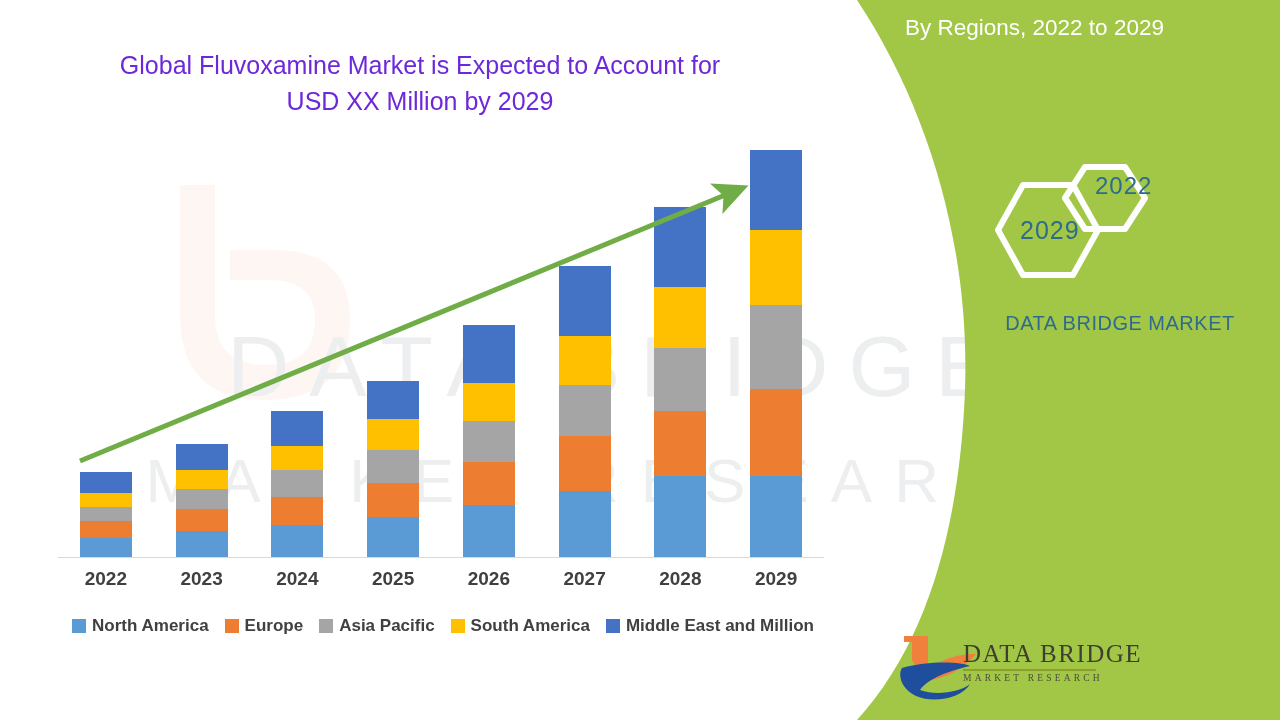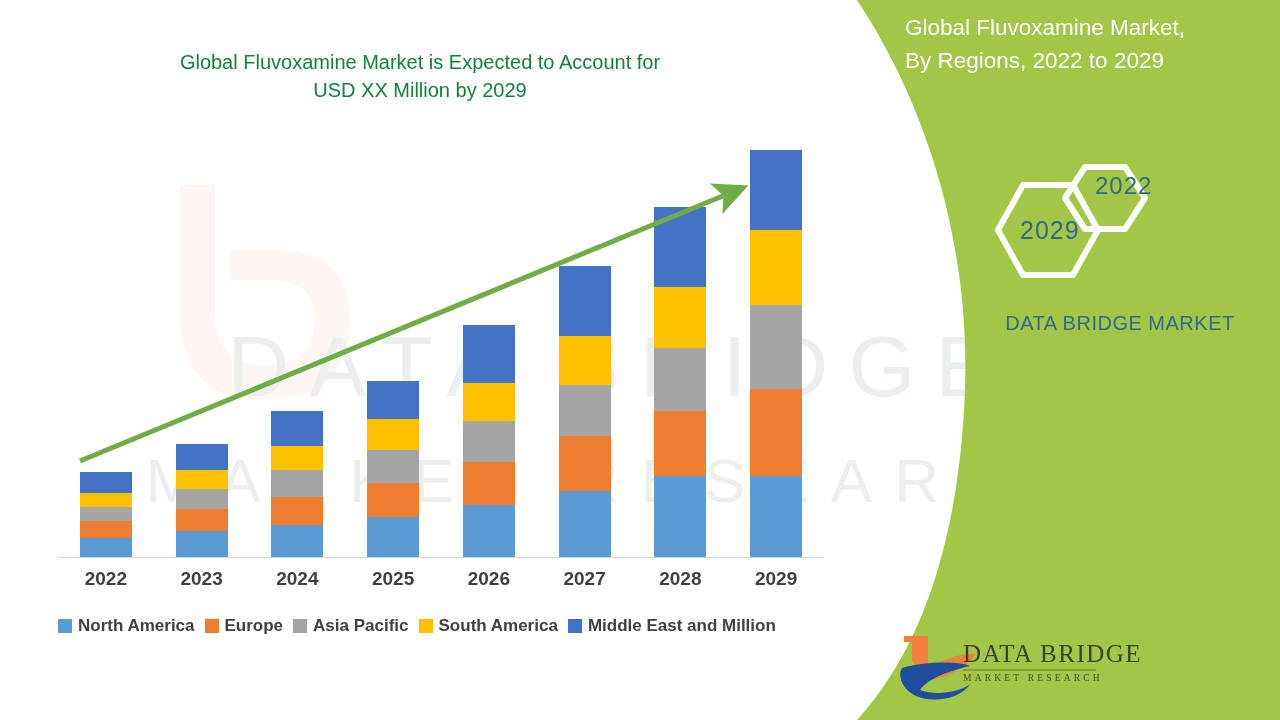--- a/index.html
+++ b/index.html
@@ -33,23 +33,23 @@
     z-index: 0;
     opacity: .5;
   }
 
   
   .chart-title {
     position: absolute;
     left: 70px; top: 48px;
     width: 700px;
     text-align: center;
-    font-size: 20px;
+    font-size: 25px;
     line-height: 1.42;
-    color: #15803d;
+    color: #6d28d9;
     font-weight: 400;
     z-index: 4;
   }
   .axis-line {
     position: absolute;
     left: 58px; top: 557px;
     width: 766px; height: 1px;
     background: #d9d9d9;
     z-index: 3;
   }
@@ -94,22 +94,23 @@
 
   
   .arrow-svg { position: absolute; left: 0; top: 0; width: 860px; height: 600px; z-index: 5; pointer-events: none;}
 
   
   .legend {
     position: absolute;
     left: 58px; top: 616px;
     width: 770px;
     display: flex;
+    justify-content: center;
     align-items: center;
-    gap: 10px;
+    gap: 16px;
     z-index: 4;
   }
   .legend-item { display: flex; align-items: center; gap: 6px; }
   .legend-swatch { width: 14px; height: 14px; flex: none; }
   .legend-label { font-size: 17px; font-weight: bold; color: #404040; white-space: nowrap; }
 
   
   .footer-left {
     position: absolute;
     left: 30px; top: 684px;
@@ -312,21 +313,20 @@
     </div>
 
 
   <svg class="green-panel" viewBox="0 0 1280 720" preserveAspectRatio="none">
     <path d="M857,0 L1280,0 L1280,720 L857,720
              C 930,640 960,520 965,390
              C 970,250 930,110 857,0 Z" fill="#A2C747"></path>
   </svg>
 
   <div class="panel-title">
-    <div>Global Fluvoxamine Market,</div>
     <div>By Regions, 2022 to 2029</div>
   </div>
 
   <svg class="hex-wrap" viewBox="0 0 230 150">
     <polygon points="110,22 150,22 170,53 150,84 110,84 90,53" fill="none" stroke="#ffffff" stroke-width="6" stroke-linejoin="round"></polygon>
     <polygon points="48,40 98,40 123,85 98,130 48,130 23,85" fill="none" stroke="#ffffff" stroke-width="6" stroke-linejoin="round"></polygon>
   </svg>
   <div class="hex-label small">2022</div>
   <div class="hex-label big">2029</div>
 

